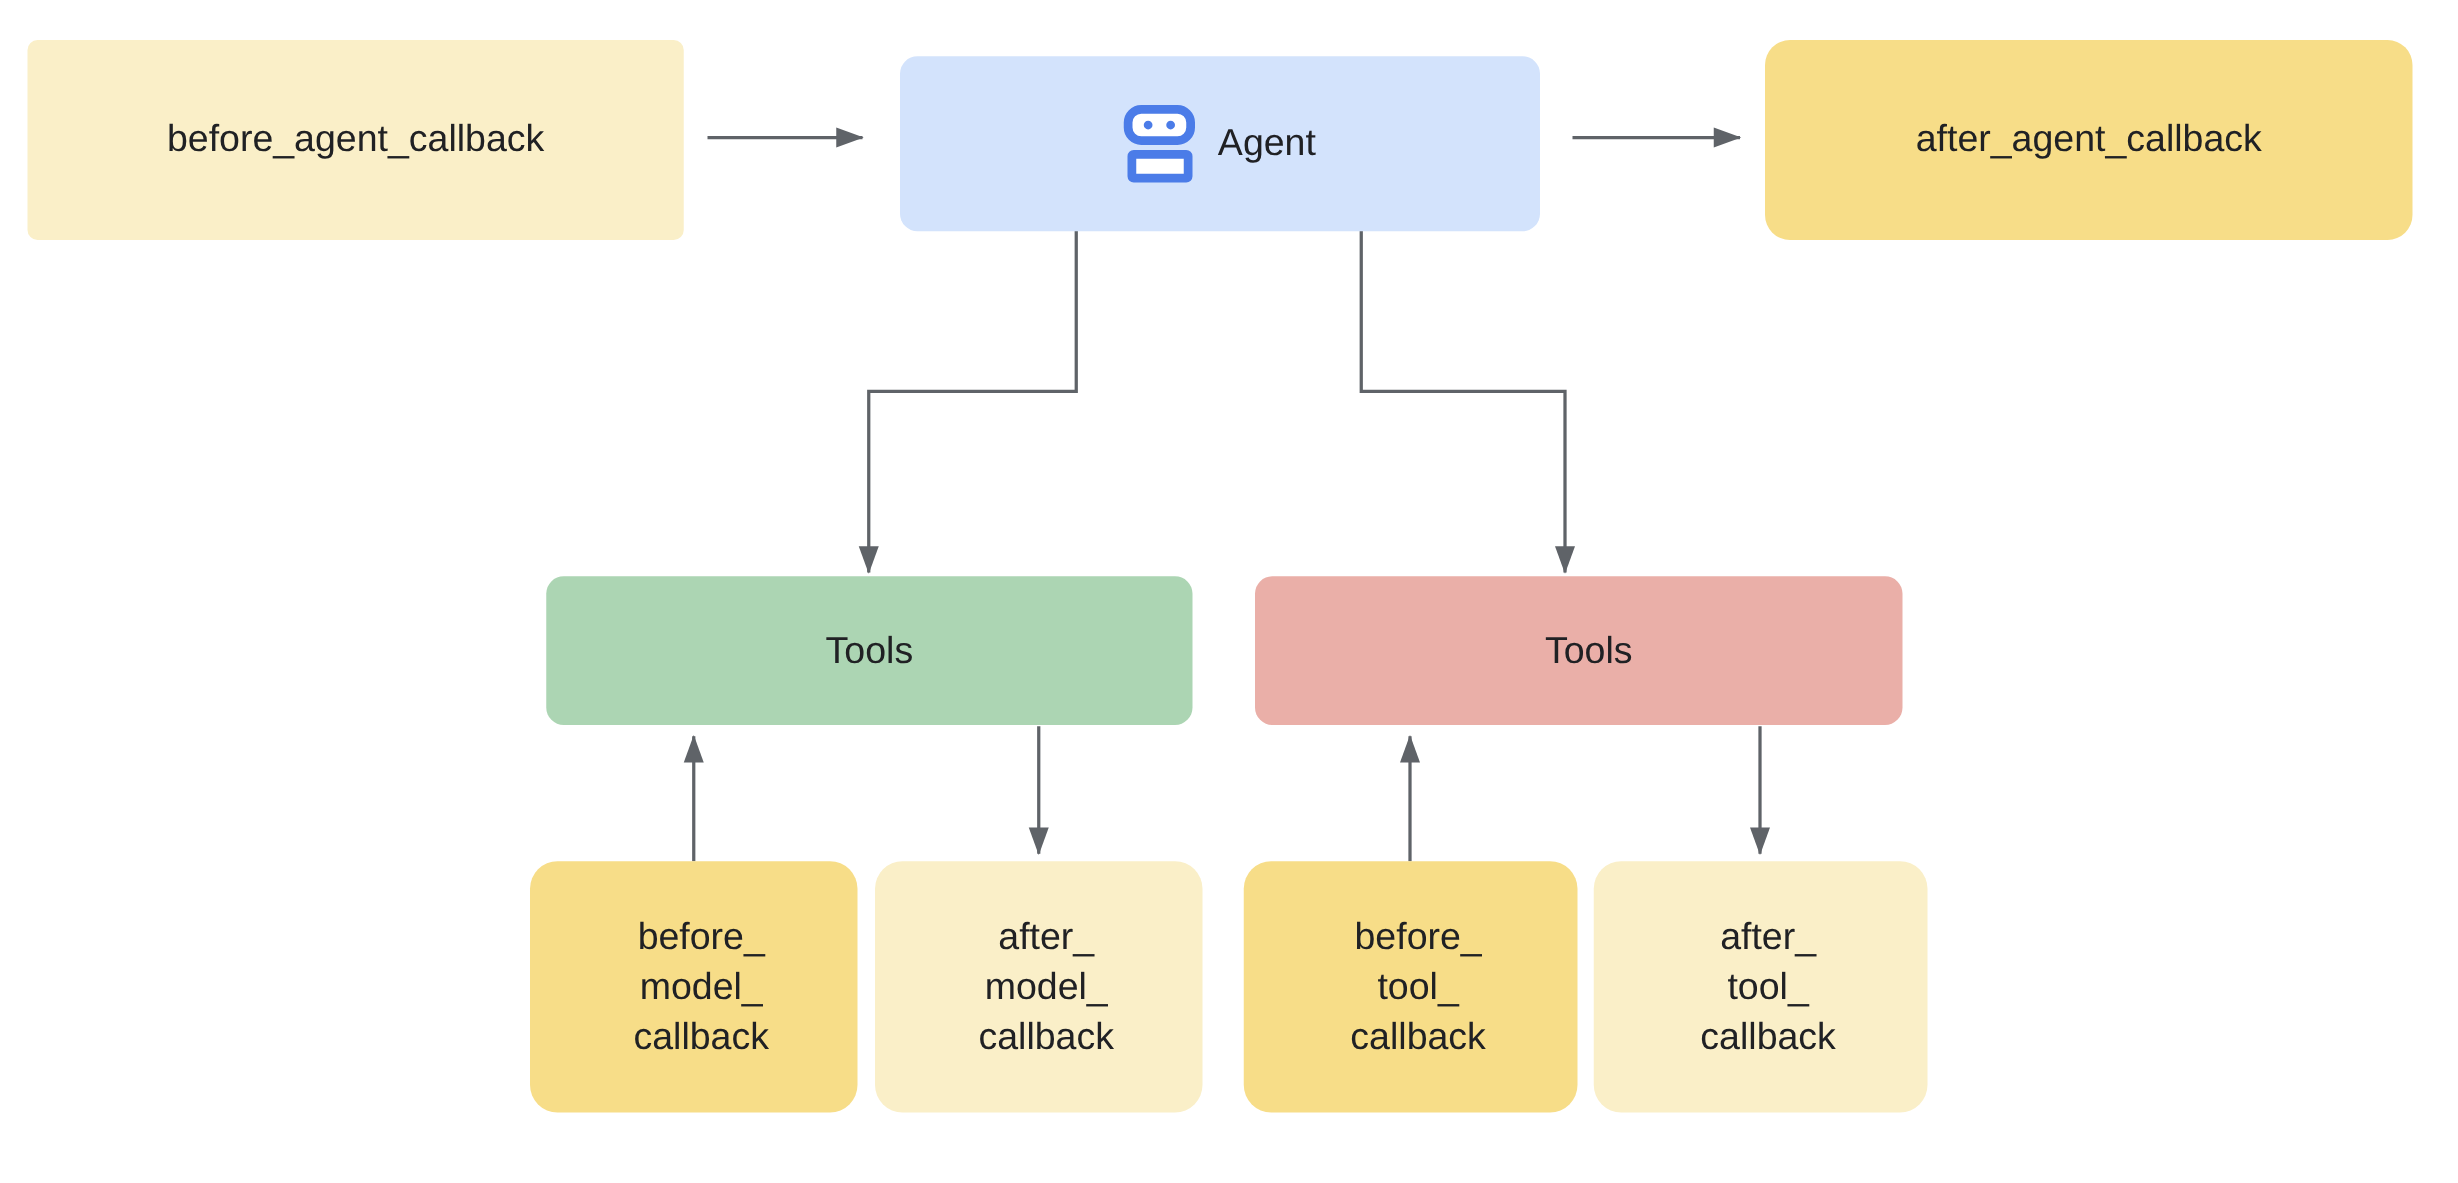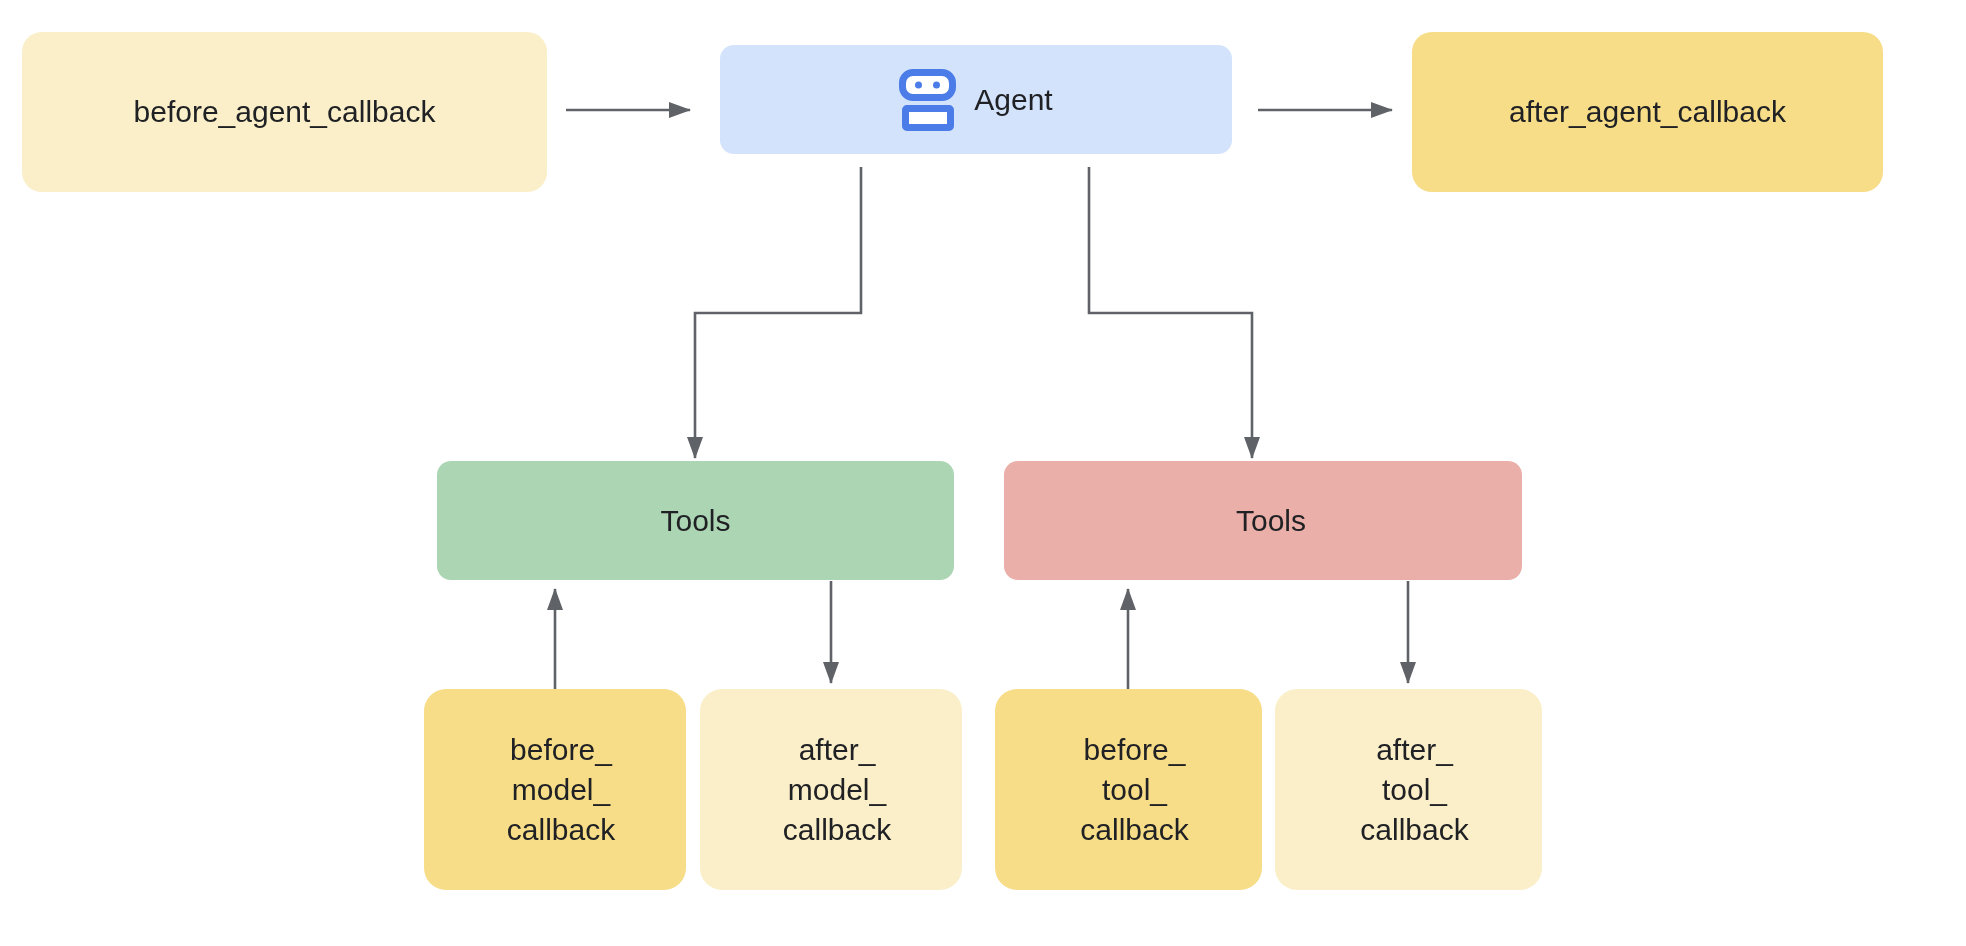--- a/index.html
+++ b/index.html
@@ -26,23 +26,23 @@
     text-align:center;
     font-size:30px;line-height:40px;
     color:var(--text);
   }
   .node--cream{background:var(--cream);}
   .node--yellow{background:var(--yellow);}
   .node--blue{background:var(--blue);}
   .node--green{background:var(--green);}
   .node--pink{background:var(--pink);}
 
-  .node-before-agent{left:22px;top:32px;width:525px;height:160px;border-radius:20px;}
-  .node-agent{left:720px;top:45px;width:512px;height:109px;border-radius:14px;gap:18px;}
-  .node-after-agent{left:1412px;top:32px;width:471px;height:160px;border-radius:20px;}
+  .node-before-agent{left:22px;top:32px;width:525px;height:160px;border-radius:8px;}
+  .node-agent{left:720px;top:45px;width:512px;height:140px;border-radius:14px;gap:18px;}
+  .node-after-agent{left:1412px;top:32px;width:518px;height:160px;border-radius:20px;}
   .node-model{left:437px;top:461px;width:517px;height:119px;border-radius:14px;}
   .node-tools{left:1004px;top:461px;width:518px;height:119px;border-radius:14px;padding-left:16px;}
   .node-before-model{left:424px;top:689px;width:262px;height:201px;border-radius:22px;}
   .node-after-model{left:700px;top:689px;width:262px;height:201px;border-radius:22px;}
   .node-before-tool{left:995px;top:689px;width:267px;height:201px;border-radius:22px;}
   .node-after-tool{left:1275px;top:689px;width:267px;height:201px;border-radius:22px;}
 
   
   .robot-icon{display:flex;flex-direction:column;align-items:center;}
   .robot-head{

